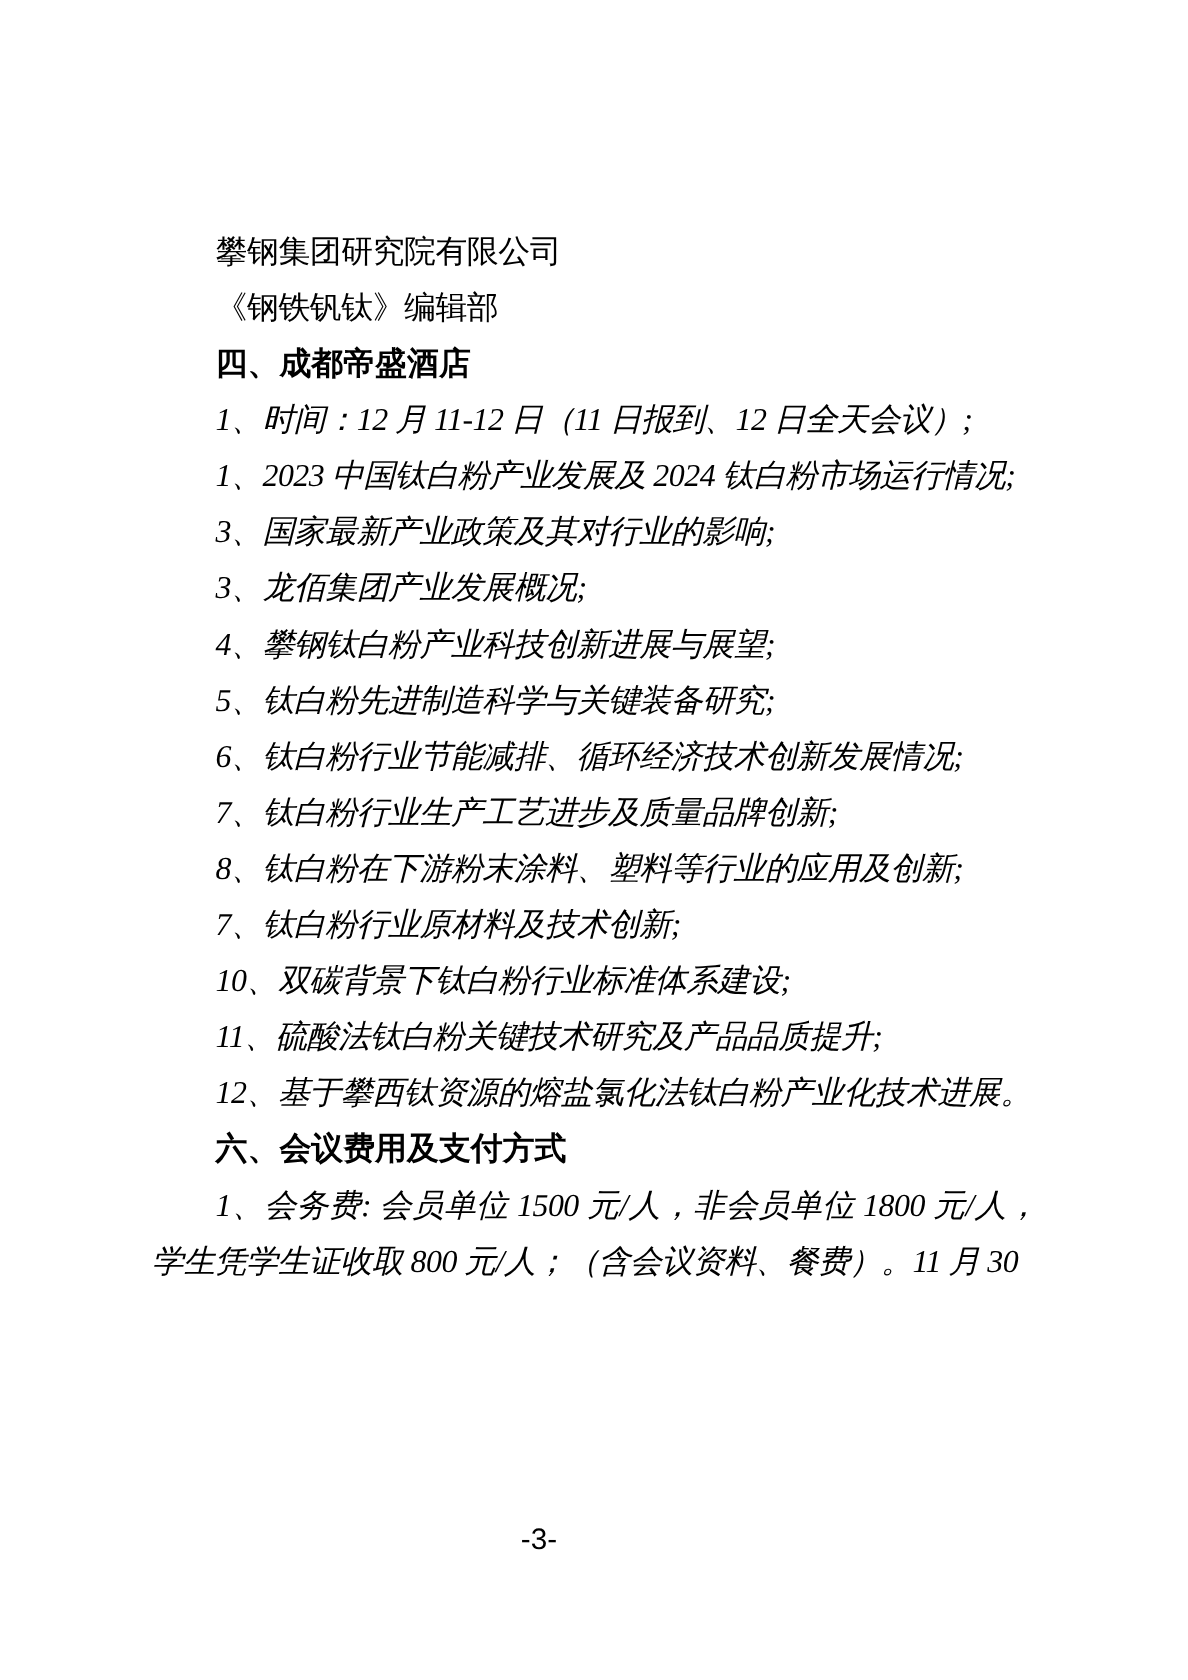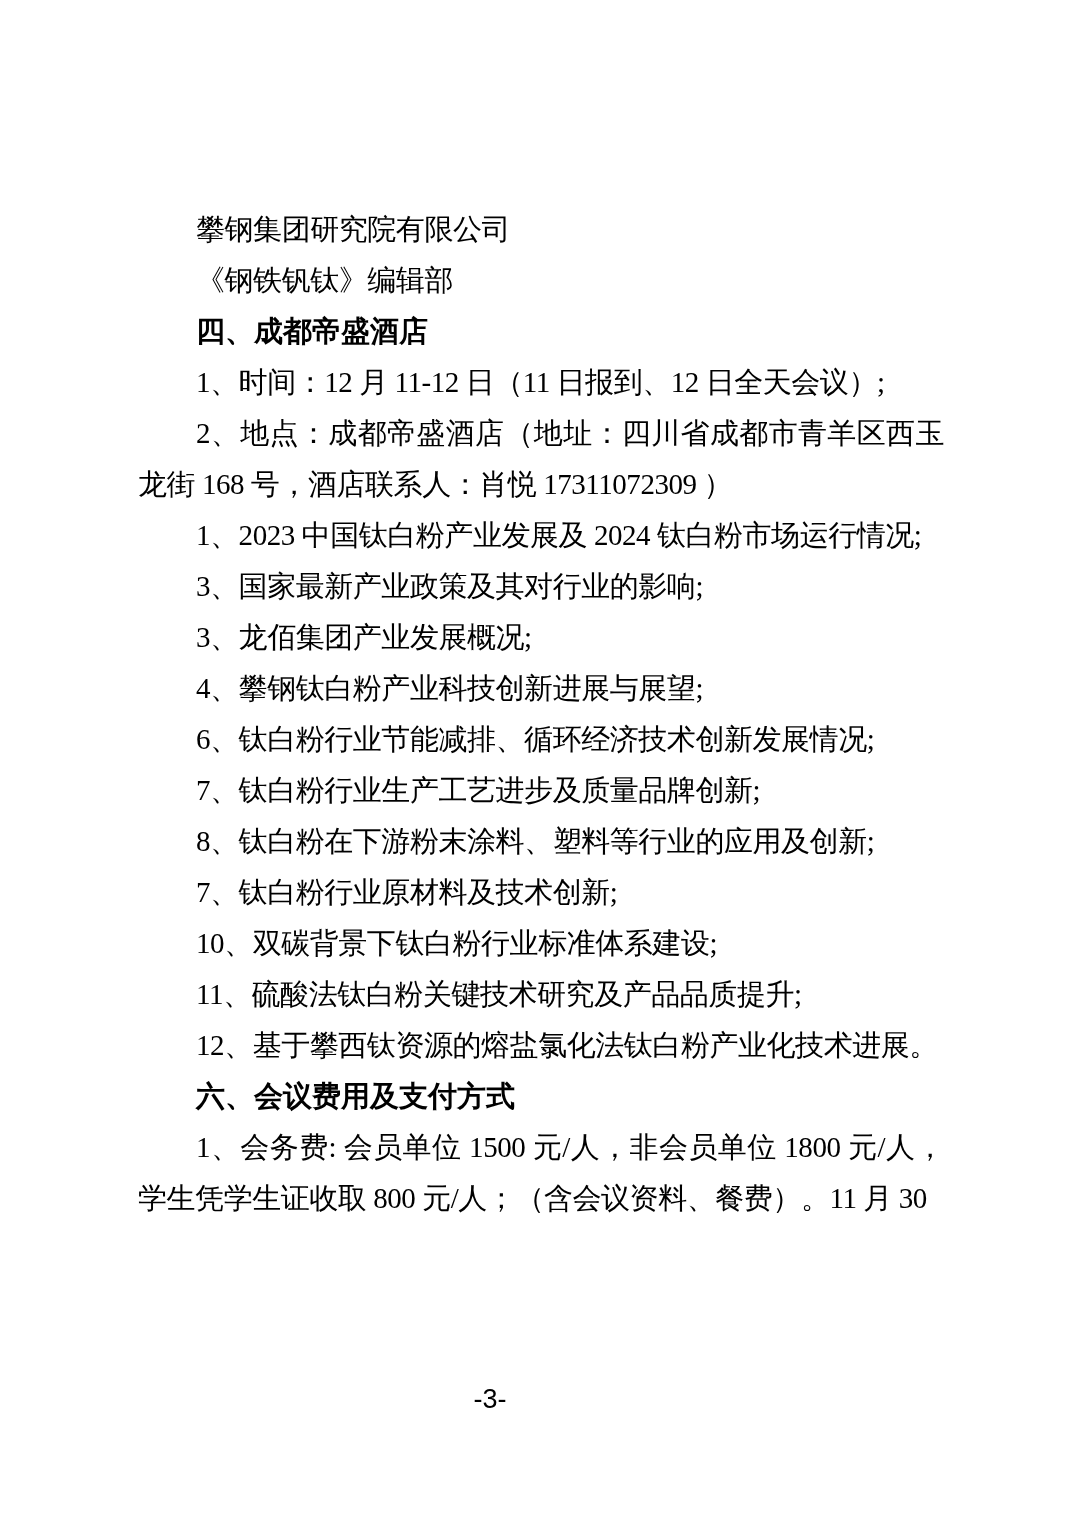--- a/index.html
+++ b/index.html
@@ -26,20 +26,21 @@
     font-size: 29px;
     line-height: 51px;
     letter-spacing: -0.45px;
     text-indent: 58px;
     margin: 0;
     white-space: normal;
   }
   .para {
     text-align: justify;
     text-justify: inter-ideograph;
+    font-style: italic;
   }
   .heading {
     font-weight: bold;
     font-family: "Liberation Sans", "DejaVu Sans", sans-serif;
     letter-spacing: 0px;
   }
   .page-number {
     position: absolute;
     top: 1384px;
     left: 0;
@@ -52,25 +53,25 @@
 </style>
 </head>
 <body>
 
 <div class="page">
   <div class="content" id="content">
       <div class="line">攀钢集团研究院有限公司</div>
       <div class="line">《钢铁钒钛》编辑部</div>
       <div class="heading">四、成都帝盛酒店</div>
       <div class="para">1、时间：12 月 11-12 日（11 日报到、12 日全天会议）;</div>
-      <div class="para">2、地点：成都帝盛酒店（地址：四川省成都市青羊区西玉龙街 168 号，酒店联系人：肖悦 17311072309 ）</div>
       <div class="para">1、2023 中国钛白粉产业发展及 2024 钛白粉市场运行情况;</div>
       <div class="para">3、国家最新产业政策及其对行业的影响;</div>
       <div class="para">3、龙佰集团产业发展概况;</div>
       <div class="para">4、攀钢钛白粉产业科技创新进展与展望;</div>
+      <div class="para">5、钛白粉先进制造科学与关键装备研究;</div>
       <div class="para">6、钛白粉行业节能减排、循环经济技术创新发展情况;</div>
       <div class="para">7、钛白粉行业生产工艺进步及质量品牌创新;</div>
       <div class="para">8、钛白粉在下游粉末涂料、塑料等行业的应用及创新;</div>
       <div class="para">7、钛白粉行业原材料及技术创新;</div>
       <div class="para">10、双碳背景下钛白粉行业标准体系建设;</div>
       <div class="para">11、硫酸法钛白粉关键技术研究及产品品质提升;</div>
       <div class="para">12、基于攀西钛资源的熔盐氯化法钛白粉产业化技术进展。</div>
       <div class="heading">六、会议费用及支付方式</div>
       <div class="para">1、会务费: 会员单位 1500 元/人，非会员单位 1800 元/人，学生凭学生证收取 800 元/人；（含会议资料、餐费）。11 月 30</div>
     </div>

